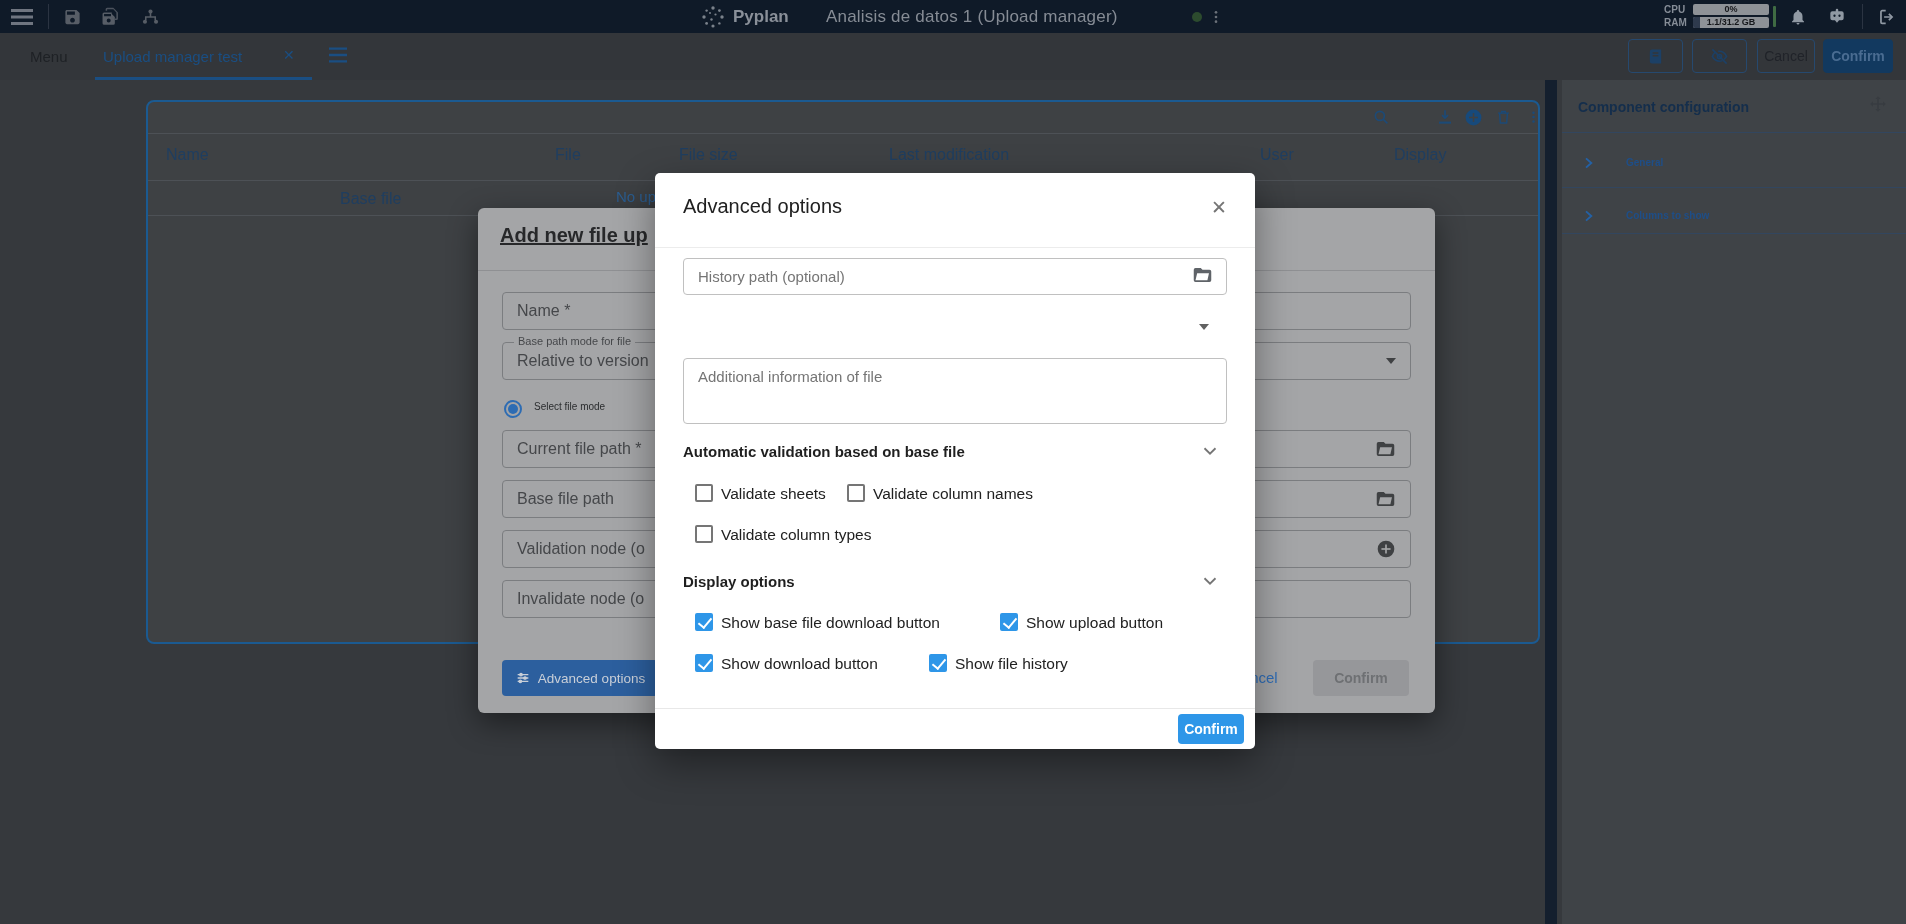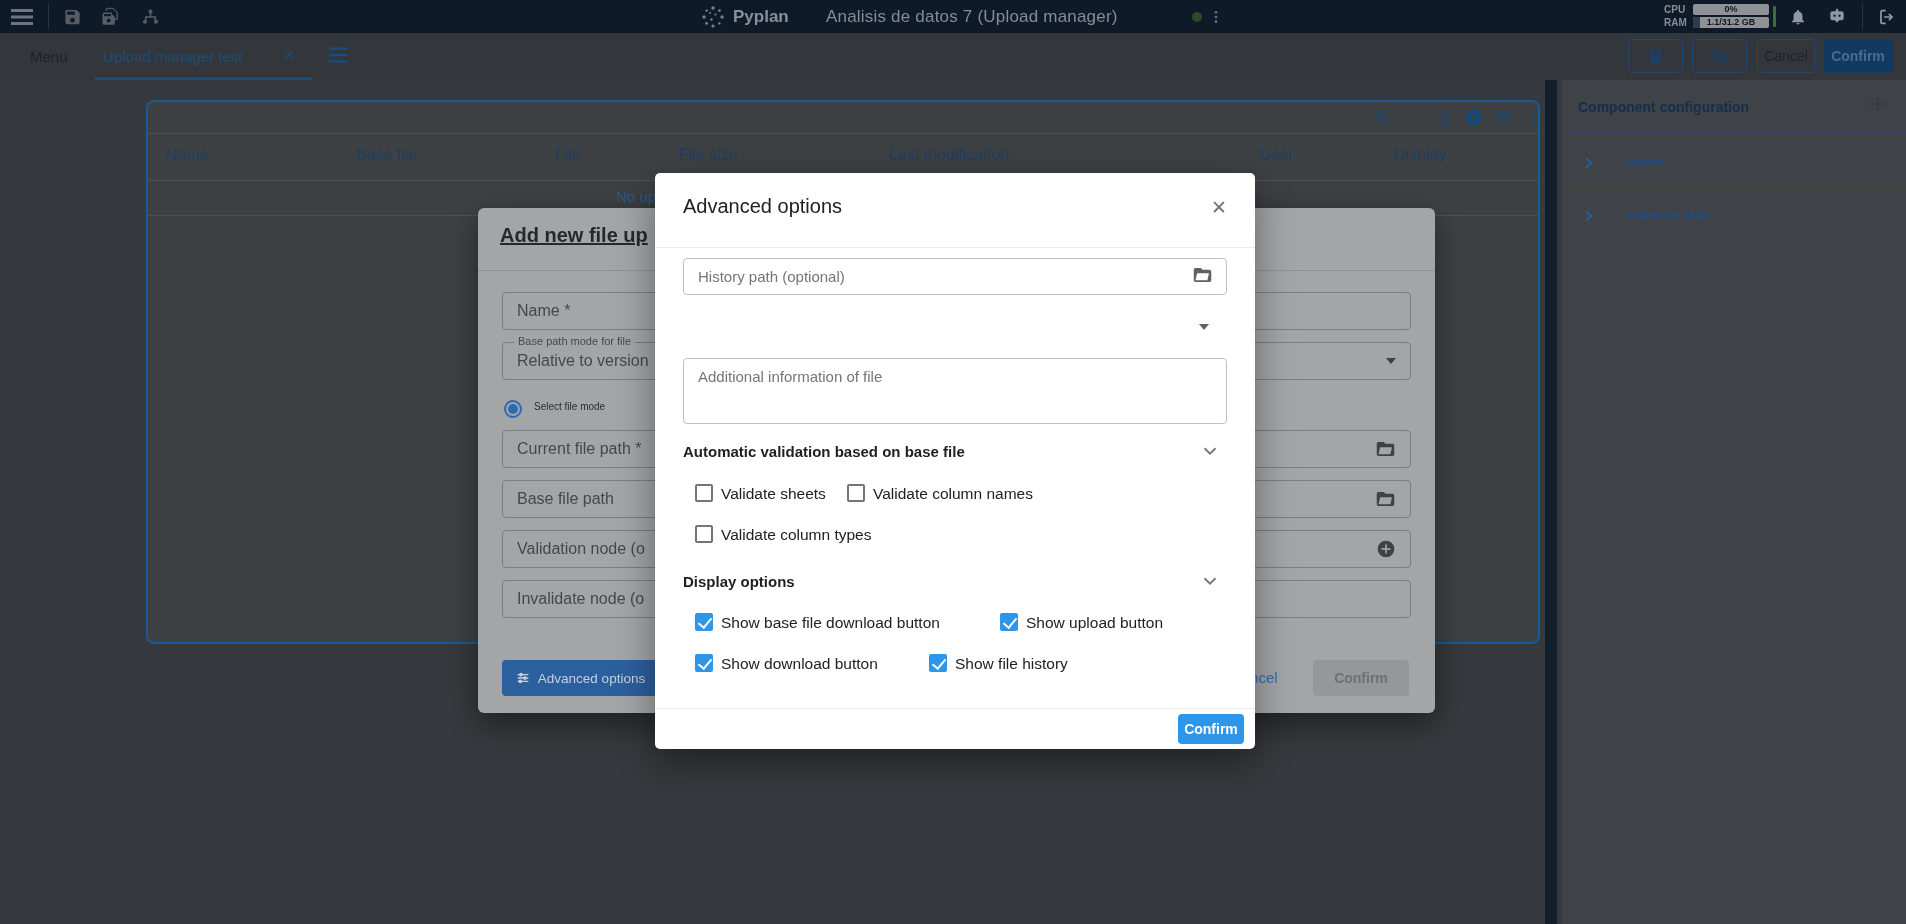--- a/index.html
+++ b/index.html
@@ -126,21 +126,21 @@
           <circle cx="12" cy="21" r="1.6"></circle>
           <circle cx="5.6" cy="18.4" r="1.4"></circle>
           <circle cx="3" cy="12" r="1.7"></circle>
           <circle cx="5.6" cy="5.6" r="1.2"></circle>
           <circle cx="9" cy="8" r="1"></circle>
           <circle cx="14.5" cy="9.5" r="1.1"></circle>
           <circle cx="10.5" cy="14.5" r="1.2"></circle>
         </svg>
     </span>
     <span class="hdr-item app-name" style="left:733px;">Pyplan</span>
-    <span class="hdr-item doc-title" style="left:826px;">Analisis de datos 7 (Upload manager)</span>
+    <span class="hdr-item doc-title" style="left:826px;">Analisis de datos 1 (Upload manager)</span>
     <span class="hdr-item status-dot" style="left:1192px;"></span>
     <span class="hdr-item" style="left:1208px;color:#6b7179;">
       <svg width="16" height="18" viewBox="0 0 24 24" fill="currentColor">
           <circle cx="12" cy="5" r="2"></circle>
           <circle cx="12" cy="12" r="2"></circle>
           <circle cx="12" cy="19" r="2"></circle>
         </svg>
     </span>
 
     <div>
@@ -238,21 +238,21 @@
     <span class="tbl-icon" style="left:1378px;">
       <svg width="15" height="18" viewBox="0 0 24 24" fill="currentColor">
           <circle cx="12" cy="5" r="2"></circle>
           <circle cx="12" cy="12" r="2"></circle>
           <circle cx="12" cy="19" r="2"></circle>
         </svg>
     </span>
     <div class="tbl-toolbar-line"></div>
 
     <span class="tbl-col" style="left:18px;">Name</span>
-    <span class="tbl-col" style="left:208px;">Base file</span>
+    <span class="tbl-col" style="left:192px;margin-top:44px;">Base file</span>
     <span class="tbl-col" style="left:407px;">File</span>
     <span class="tbl-col" style="left:531px;">File size</span>
     <span class="tbl-col" style="left:741px;">Last modification</span>
     <span class="tbl-col" style="left:1112px;">User</span>
     <span class="tbl-col" style="left:1246px;">Display</span>
     <div class="tbl-head-line"></div>
 
     <span class="tbl-empty" style="left:468px;">No up</span>
     <div class="tbl-row-line"></div>
   </section>

